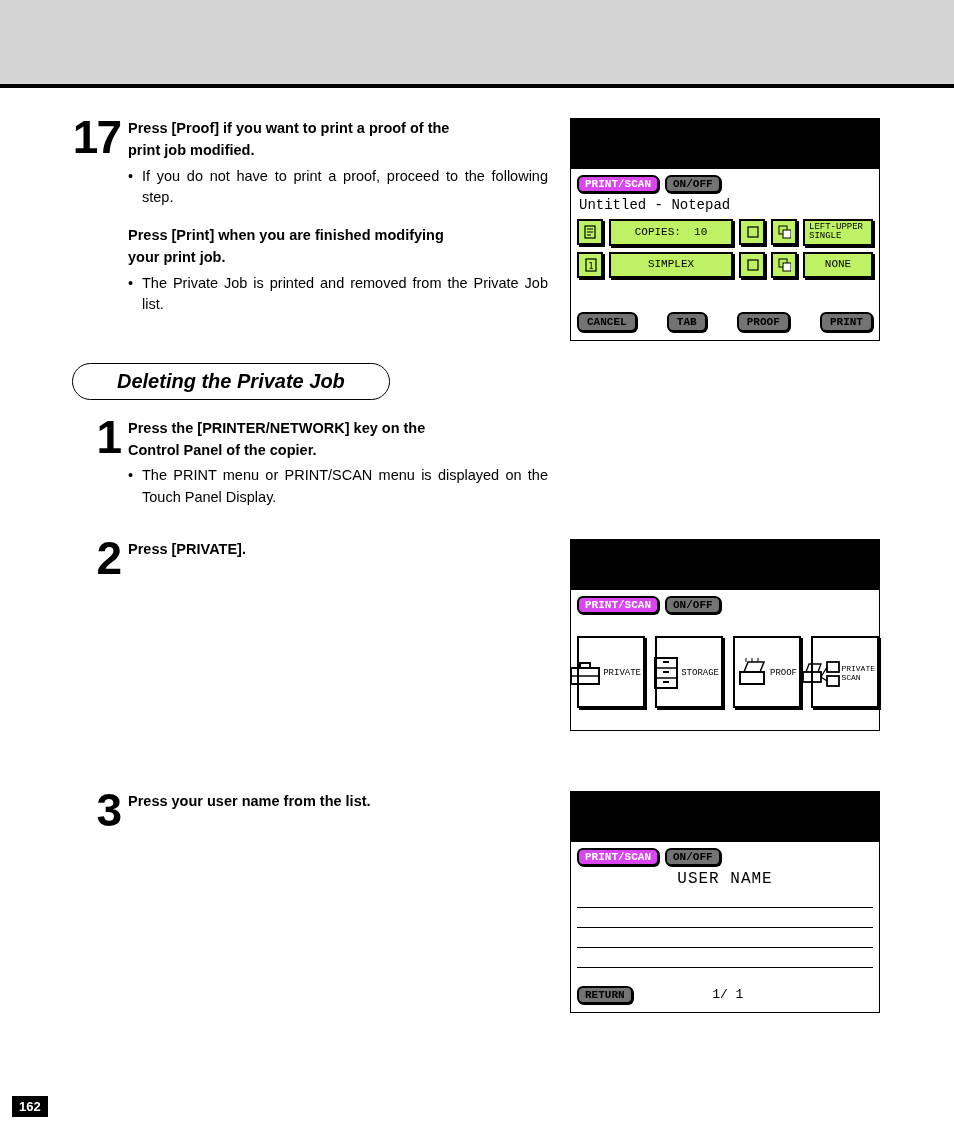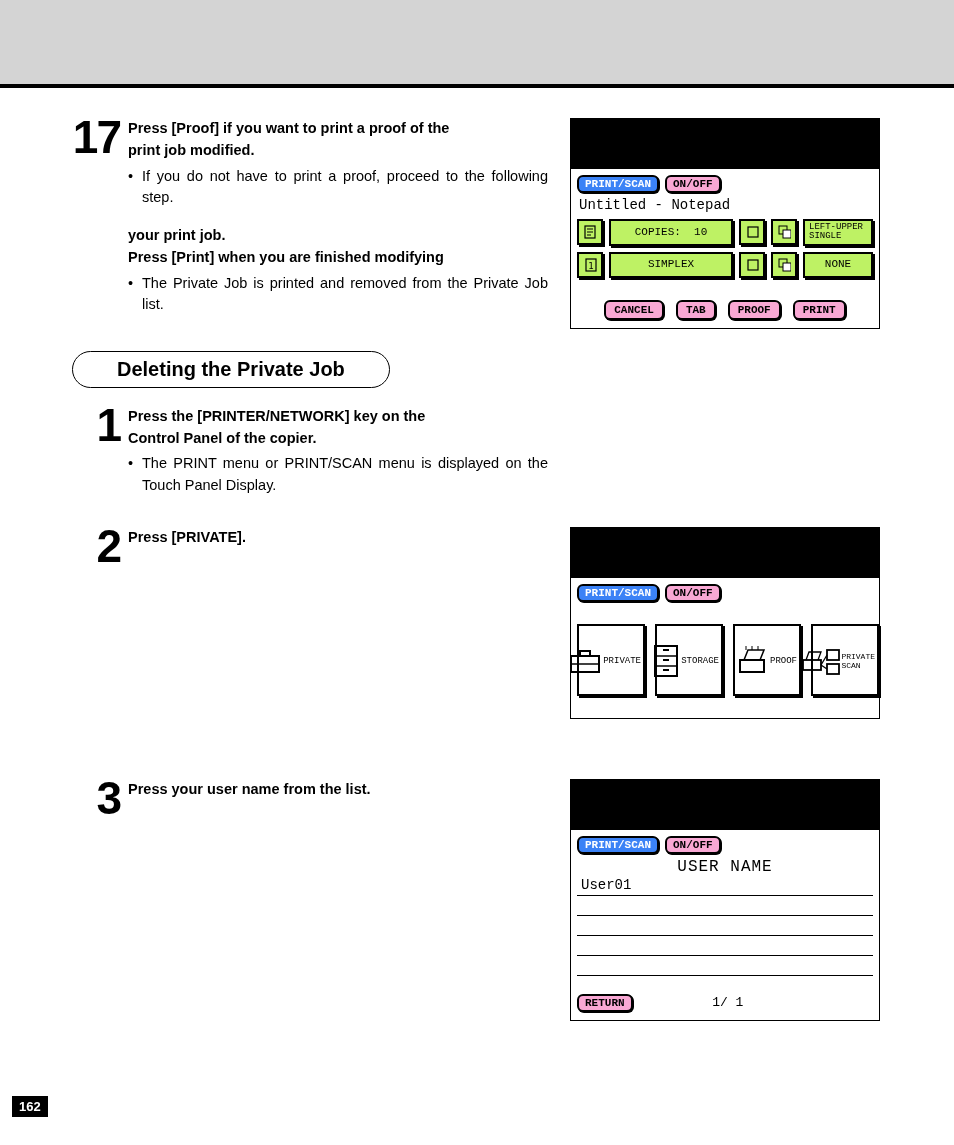--- a/index.html
+++ b/index.html
@@ -10,38 +10,38 @@
   .left-col { width: 480px; display: flex; align-items: flex-start; }
   .right-col { width: 310px; margin-left: 22px; }
   .step-num { font-size: 46px; font-weight: 900; font-family: Arial, sans-serif; line-height: 0.85; width: 60px; text-align: right; padding-right: 8px; letter-spacing: -2px; }
   .step-body { flex: 1; font-size: 14.5px; line-height: 1.5; }
   .step-body .strong { font-weight: 700; }
   .step-body .bullet { display: flex; margin-top: 4px; }
   .step-body .bullet .dot { width: 14px; flex-shrink: 0; }
   .step-body .bullet .txt { flex: 1; text-align: justify; }
   .just { text-align: justify; }
 
-  .section-title-wrap { margin: 12px 0 18px 4px; }
+  .section-title-wrap { margin: 12px 0 18px 4px; font-style: italic; }
   .section-title { display: inline-block; border: 1.5px solid #000; border-radius: 999px; padding: 6px 44px; font-size: 20px; font-weight: 700; }
 
   
   .screen { width: 310px; border: 1px solid #000; font-family: "Courier New", monospace; font-size: 12px; background: #fff; }
   .screen .blackbar { background: #000; height: 50px; }
   .screen .content { padding: 6px 6px 8px 6px; }
   .btnrow { display: flex; gap: 6px; align-items: center; }
-  .pillbtn { border: 2px solid #000; border-radius: 6px; padding: 1px 6px; font-weight: 700; font-size: 11px; background: #f9a8d4; box-shadow: 1px 1px 0 #000; font-family: "Courier New", monospace; white-space: nowrap; }
-  .pillbtn.inv { background: #3b82f6; color: #fff; }
+  .pillbtn { border: 2px solid #000; border-radius: 6px; padding: 1px 6px; font-weight: 700; font-size: 11px; background: #737373; box-shadow: 1px 1px 0 #000; font-family: "Courier New", monospace; white-space: nowrap; }
+  .pillbtn.inv { background: #d946ef; color: #fff; }
   .flatbox { border: 2px solid #000; padding: 2px 4px; font-size: 11px; background: #bef264; box-shadow: 2px 2px 0 #000; display: flex; align-items: center; justify-content: center; font-family: "Courier New", monospace; text-align: left; line-height: 1.05; }
   .docname { font-family: "Courier New", monospace; font-size: 14px; margin: 4px 0 6px 2px; }
   .row2 { display: flex; gap: 6px; margin-bottom: 6px; align-items: stretch; }
   .sq { width: 26px; height: 26px; }
   .wide { flex: 1; }
   .iconcell { display: flex; align-items: center; justify-content: center; }
   .iconcell svg { display: block; }
-  .footerbtns { display: flex; gap: 12px; margin-top: 22px; justify-content: center; }
+  .footerbtns { display: flex; gap: 12px; margin-top: 34px; justify-content: space-between; }
   .footerbtns .pillbtn { flex: 0 0 auto; padding: 2px 8px; }
 
   .menuicons { display: flex; gap: 10px; margin-top: 22px; justify-content: space-between; }
   .menuicon { border: 2px solid #000; box-shadow: 2px 2px 0 #000; width: 68px; height: 72px; display: flex; flex-direction: row; align-items: center; justify-content: flex-end; padding: 4px 2px 2px 2px; font-size: 9px; font-family: "Courier New", monospace; }
   .menuicon .ic { flex: 1; display: flex; align-items: center; justify-content: center; }
 
   .userhdr { text-align: center; font-family: "Courier New", monospace; font-size: 16px; margin-top: 4px; letter-spacing: 1px; }
   .userline { border-bottom: 1px solid #000; height: 20px; font-family: "Courier New", monospace; font-size: 14px; padding: 0 4px; display: flex; align-items: center; }
   .userfooter { display: flex; align-items: center; margin-top: 18px; }
   .pagectr { flex: 1; text-align: center; font-family: "Courier New", monospace; font-size: 13px; }
@@ -59,22 +59,22 @@
     <div class="left-col">
       <div class="step-num">17</div>
       <div class="step-body">
         <div class="strong just">Press [Proof] if you want to print a proof of the</div>
         <div class="strong">print job modified.</div>
         <div class="bullet">
             <div class="dot">•</div>
             <div class="txt">If you do not have to print a proof, proceed to the following step.</div>
           </div>
         <div style="height:16px"></div>
+        <div class="strong just">Press [Print] when you are finished modifying</div>
         <div class="strong">your print job.</div>
-        <div class="strong just">Press [Print] when you are finished modifying</div>
         <div class="bullet">
             <div class="dot">•</div>
             <div class="txt">The Private Job is printed and removed from the Private Job list.</div>
           </div>
       </div>
     </div>
     <div class="right-col">
 
       <div class="screen">
         <div class="blackbar"></div>
@@ -238,21 +238,20 @@
     <div class="right-col">
 
       <div class="screen">
         <div class="blackbar"></div>
         <div class="content">
           <div class="btnrow">
             <span class="pillbtn inv">PRINT/SCAN</span>
             <span class="pillbtn">ON/OFF</span>
           </div>
           <div class="userhdr">USER NAME</div>
-          <div class="userline">User01</div>
           <div class="userline"></div>
           <div class="userline"></div>
           <div class="userline"></div>
           <div class="userline"></div>
           <div class="userfooter">
             <span class="pillbtn">RETURN</span>
             <span class="pagectr">1/ 1</span>
             <span style="width:50px"></span>
           </div>
         </div>

